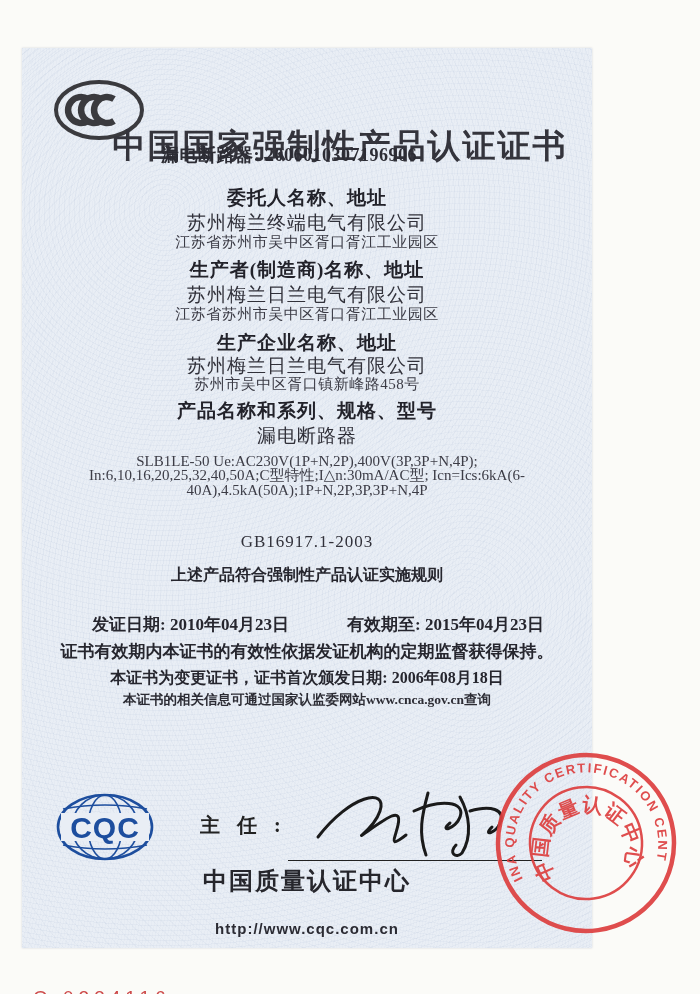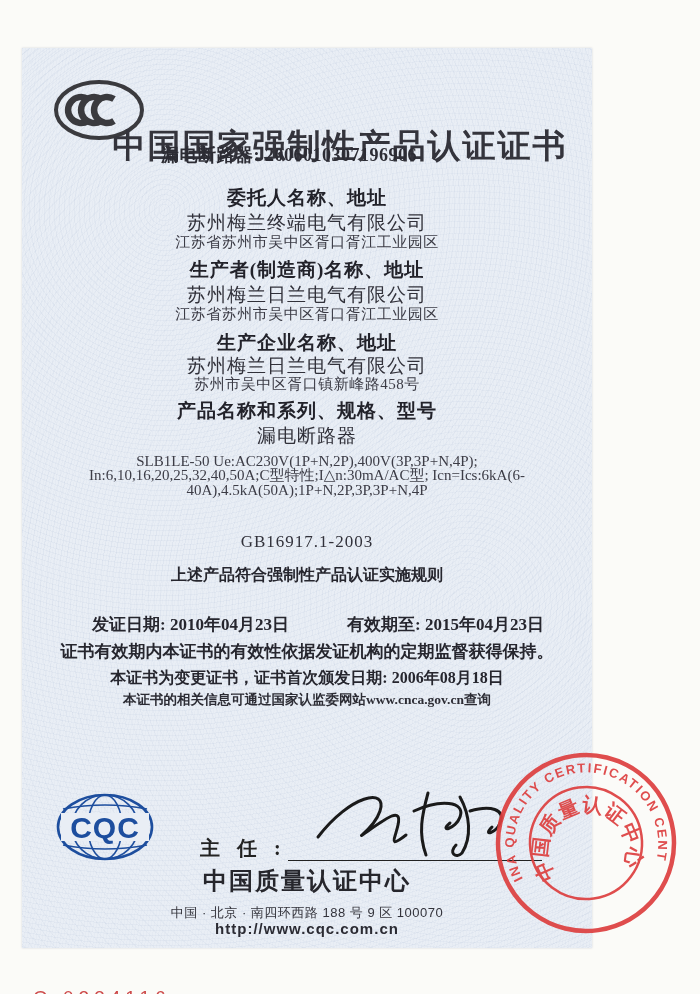--- a/index.html
+++ b/index.html
@@ -24,21 +24,21 @@
   .certno{top:97px;font-size:18px;font-weight:bold;padding-right:36px;letter-spacing:.5px;}
   .sec-head{font-size:19px;font-weight:bold;color:#22222a;letter-spacing:1px;}
   .val{font-size:19px;color:#31313a;letter-spacing:1px;}
   .val-sub{font-size:15px;color:#3a3a44;letter-spacing:.5px;}
   .spec{font-size:15px;color:#3c3c46;letter-spacing:0;line-height:1.1;}
   .stmt{font-size:16px;font-weight:bold;color:#26262e;}
   .dates{top:567px;font-size:17px;font-weight:bold;color:#26262e;padding-left:22px;}
   .dates .gap{display:inline-block;width:58px;}
   .small-bold{font-size:16px;font-weight:bold;color:#26262e;}
   .smaller-bold{font-size:13.5px;font-weight:bold;color:#2c2c34;}
-  .director{position:absolute;left:178px;top:787px;font-size:20px;font-weight:bold;letter-spacing:6px;color:#222;}
+  .director{position:absolute;left:178px;top:764px;font-size:20px;font-weight:bold;letter-spacing:6px;color:#222;}
   .sig-line{position:absolute;left:266px;top:812px;width:254px;height:0;border-top:1.5px solid #222;}
   .org{top:819px;font-family:"Liberation Sans","DejaVu Sans",sans-serif;font-size:24px;font-weight:bold;letter-spacing:2px;color:#26262c;}
   .addr{top:858px;font-family:"Liberation Sans","DejaVu Sans",sans-serif;font-size:13px;color:#33333b;letter-spacing:.5px;}
   .url{top:872px;font-family:"Liberation Sans","DejaVu Sans",sans-serif;font-size:15px;font-weight:bold;color:#2b2b33;letter-spacing:1px;}
   .serial{
     position:absolute;left:33px;top:952px;
     font-family:Liberation Sans, sans-serif;
     font-size:19px;color:#cd4a4a;letter-spacing:5px;margin-top:35px;
   }
   .ccc-logo{position:absolute;left:30px;top:30px;}
@@ -107,21 +107,20 @@
       <path d="M8 52 C 40 10, 78 2, 70 26 C 64 44, 40 58, 58 46 C 78 32, 92 22, 88 40 C 85 54, 78 64, 96 50"></path>
       <path d="M118 8 C 112 30, 108 48, 116 70"></path>
       <path d="M104 26 C 130 14, 156 16, 150 32 C 146 44, 128 48, 140 38"></path>
       <path d="M150 12 C 160 30, 162 52, 152 68 C 146 74, 138 68, 146 60"></path>
       <path d="M160 26 C 180 20, 196 24, 190 38 C 186 48, 172 52, 182 42"></path>
     </g>
   </svg>
   <div class="sig-line"></div>
 
   <div class="abs org">中国质量认证中心</div>
-  <div class="abs addr">中国 · 北京 · 南四环西路 188 号 9 区 100070</div>
   <div class="abs url">http://www.cqc.com.cn</div>
 
   <svg class="seal" width="188" height="196" viewBox="0 0 188 196">
     <circle cx="94" cy="98" r="88" fill="none" stroke="#dd3f3f" stroke-width="4.5"></circle>
     <circle cx="94" cy="98" r="56" fill="none" stroke="#dd3f3f" stroke-width="2.5"></circle>
     <defs>
       <path id="sealEn" d="M 26 123 A 72 72 0 1 1 162 123"></path>
       <path id="sealCn" d="M 60 128 A 40 40 0 1 1 128 128"></path>
     </defs>
     <text font-family="Liberation Sans, DejaVu Sans, sans-serif" font-size="13" font-weight="bold" fill="#dd3f3f" letter-spacing="1.8">

